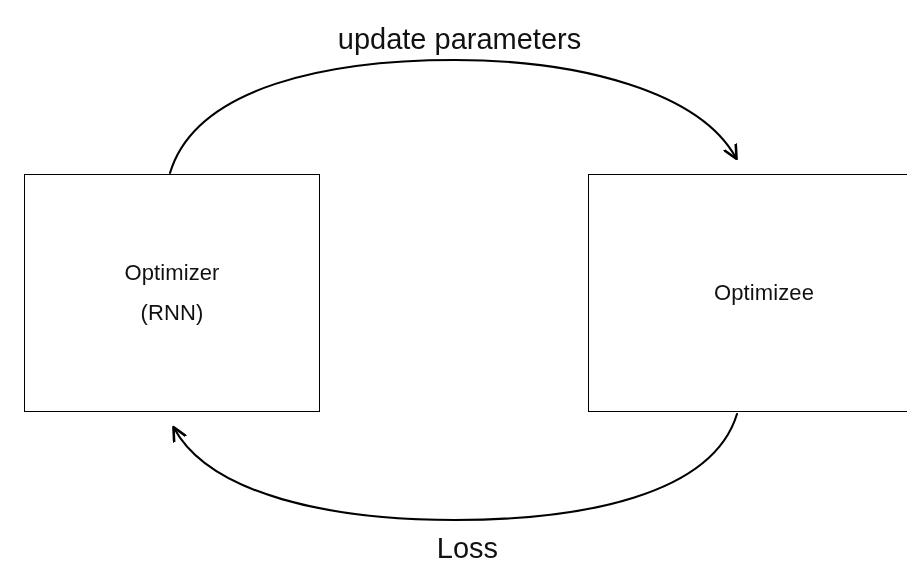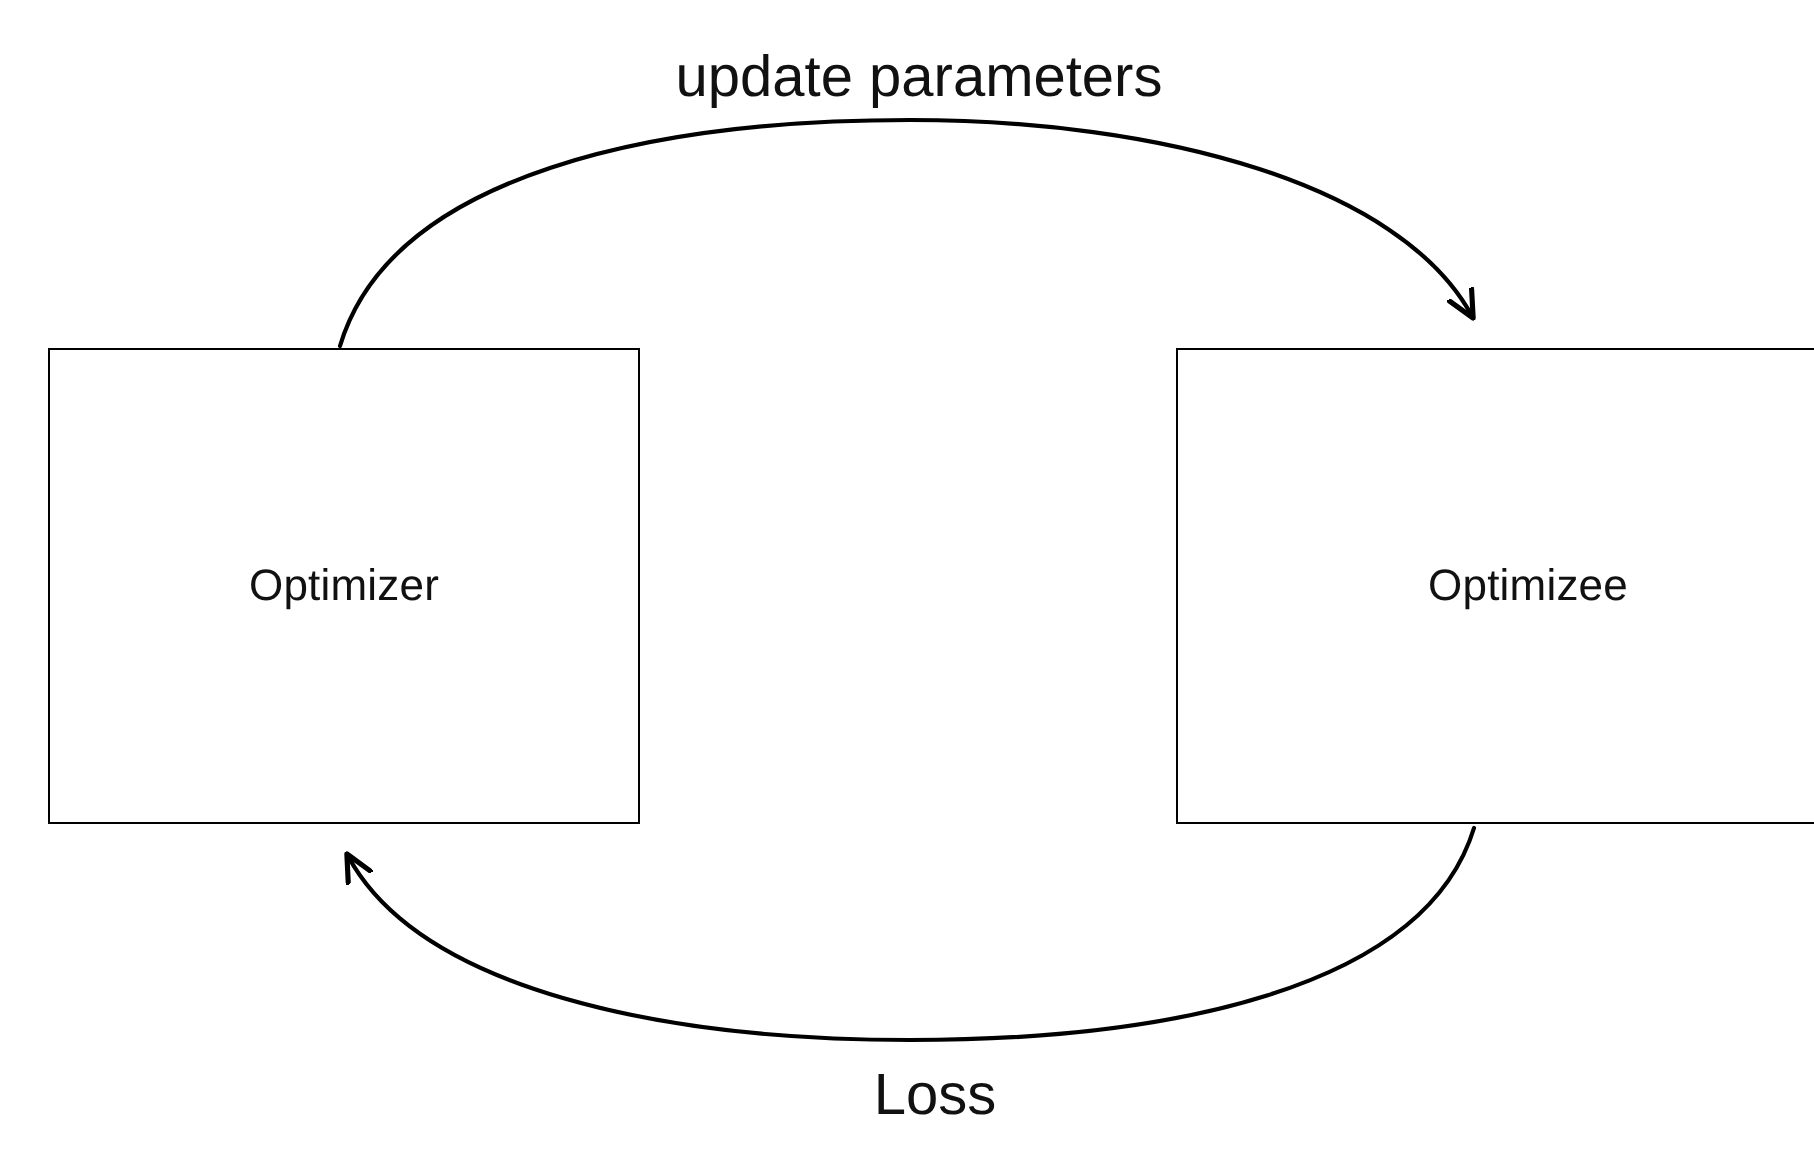--- a/index.html
+++ b/index.html
@@ -89,20 +89,21 @@
       </marker>
     </defs>
 
     <path id="edge-update-parameters-path" d="M 170 173 C 196 86, 330 60, 455 60 C 580 60, 700 92, 736 158" fill="none" stroke="#000000" stroke-width="2.1" stroke-linecap="round" marker-end="url(#arrow-head)"></path>
 
     <path id="edge-loss-path" d="M 737 414 C 712 496, 580 520, 455 520 C 332 520, 210 495, 174 428" fill="none" stroke="#000000" stroke-width="2.1" stroke-linecap="round" marker-end="url(#arrow-head)"></path>
   </svg>
 
   <div class="node-box" id="node-optimizer">
     <div class="node-label-line">Optimizer</div>
+    <div class="node-label-line">(RNN)</div>
   </div>
 
   <div class="node-box" id="node-optimizee">
     <div class="node-label-line">Optimizee</div>
   </div>
 
   <div class="edge-label" id="label-update-parameters">update parameters</div>
 
   <div class="edge-label" id="label-loss">Loss</div>
 

